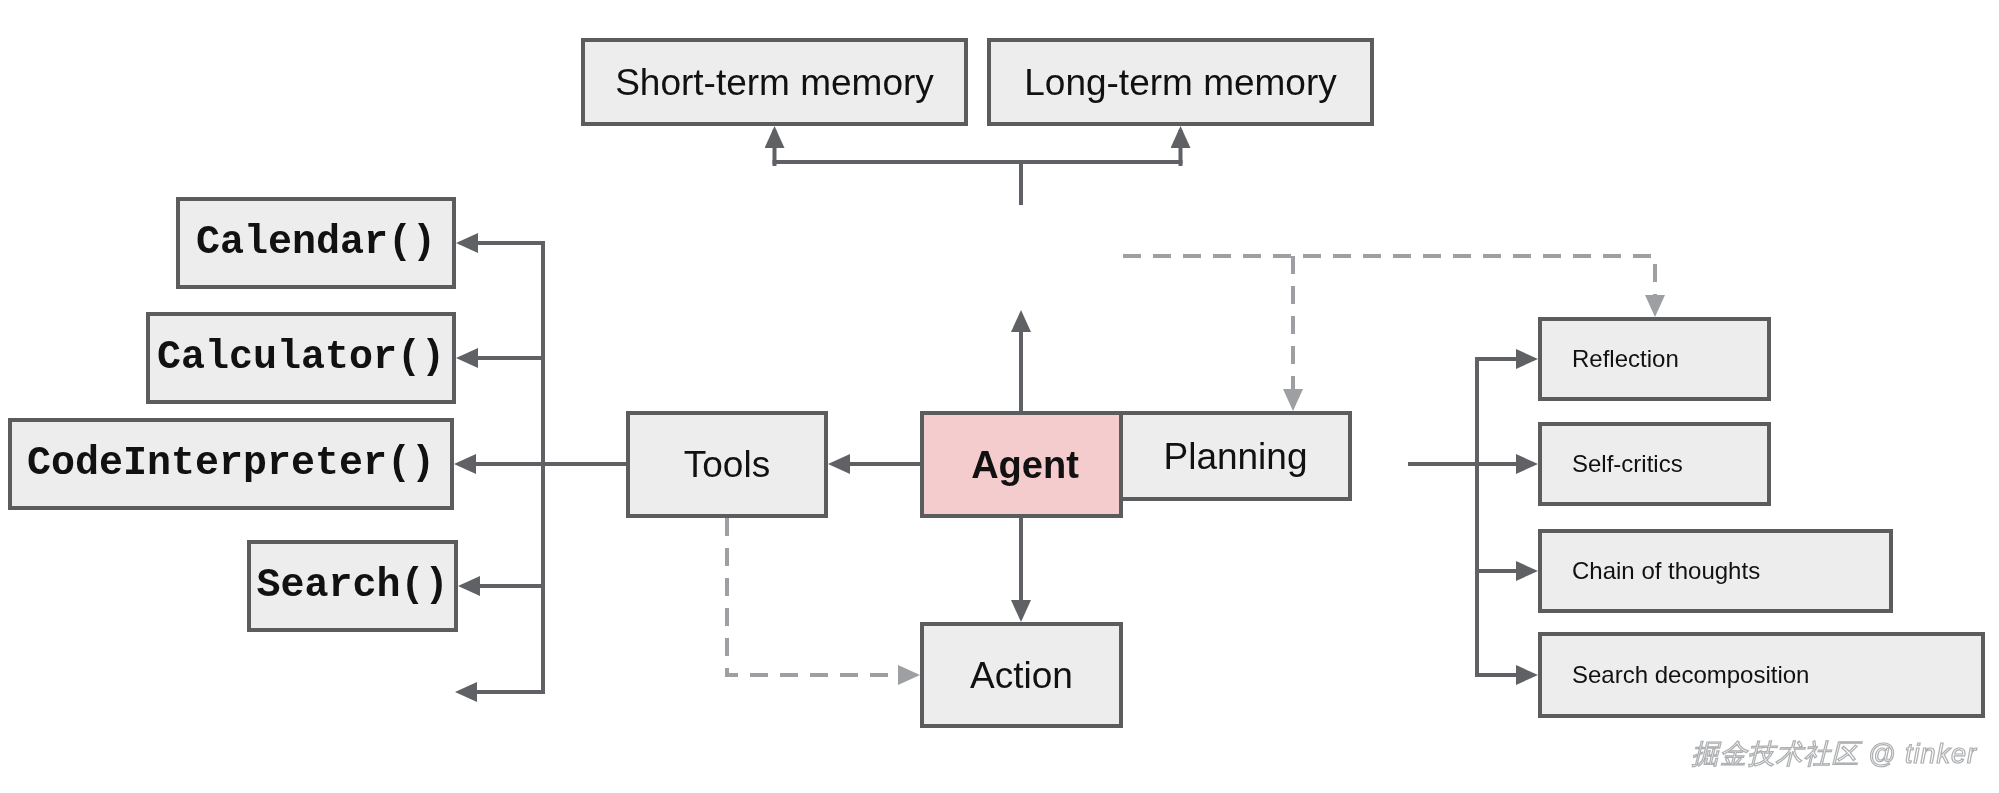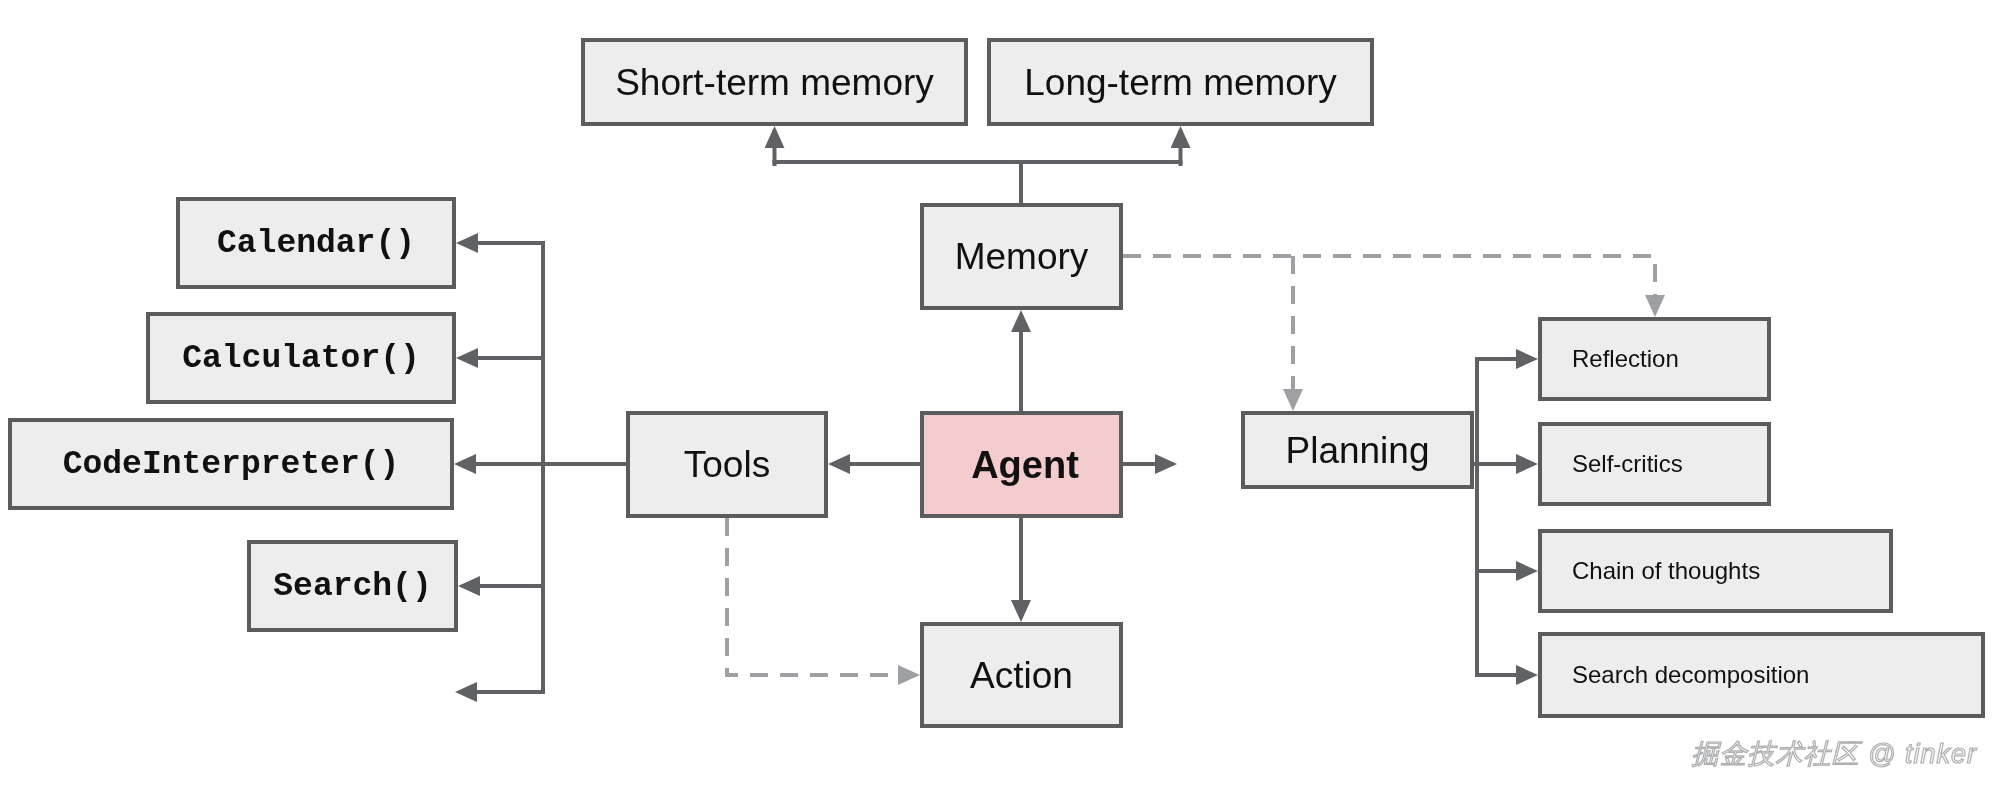--- a/index.html
+++ b/index.html
@@ -33,21 +33,21 @@
   }
   .node.agent{
     background:var(--agent-fill);
     font-weight:bold;
     font-size:38px;
     padding-left:7px;
   }
   .node.mono{
     font-family:"Liberation Mono","DejaVu Sans Mono",monospace;
     font-weight:bold;
-    font-size:33px;
+    font-size:40px;
   }
   .node.leftalign{
     justify-content:flex-start;
     padding-left:30px;
     font-size:24px;
   }
   .watermark{
     position:absolute;
     right:22px;top:736px;
     font-size:27px;
@@ -102,24 +102,23 @@
     <g style="stroke:var(--connector-dashed)" stroke-width="4" fill="none" stroke-dasharray="18 12">
       <path d="M1123 256 H1655 V311" marker-end="url(#ah-grey)"></path>
       <path d="M1293 256 V405" marker-end="url(#ah-grey)"></path>
       <path d="M727 518 V675 H914" marker-end="url(#ah-grey)"></path>
     </g>
   </svg>
 
   <div class="node" style="left:581px;top:38px;width:387px;height:88px">Short-term memory</div>
   <div class="node" style="left:987px;top:38px;width:387px;height:88px">Long-term memory</div>
 
-  <div class="node" style="left:920px;top:203px;width:203px;height:107px">Memory</div>
   <div class="node agent" style="left:920px;top:411px;width:203px;height:107px">Agent</div>
   <div class="node" style="left:626px;top:411px;width:202px;height:107px">Tools</div>
-  <div class="node" style="left:1241px;top:411px;width:233px;height:78px">Planning</div>
+  <div class="node" style="left:1119px;top:411px;width:233px;height:90px">Planning</div>
   <div class="node" style="left:920px;top:622px;width:203px;height:106px">Action</div>
 
   <div class="node mono" style="left:176px;top:197px;width:280px;height:92px">Calendar()</div>
   <div class="node mono" style="left:146px;top:312px;width:310px;height:92px">Calculator()</div>
   <div class="node mono" style="left:8px;top:418px;width:446px;height:92px">CodeInterpreter()</div>
   <div class="node mono" style="left:247px;top:540px;width:211px;height:92px">Search()</div>
 
   <div class="node leftalign" style="left:1538px;top:317px;width:233px;height:84px">Reflection</div>
   <div class="node leftalign" style="left:1538px;top:422px;width:233px;height:84px">Self-critics</div>
   <div class="node leftalign" style="left:1538px;top:529px;width:355px;height:84px">Chain of thoughts</div>

